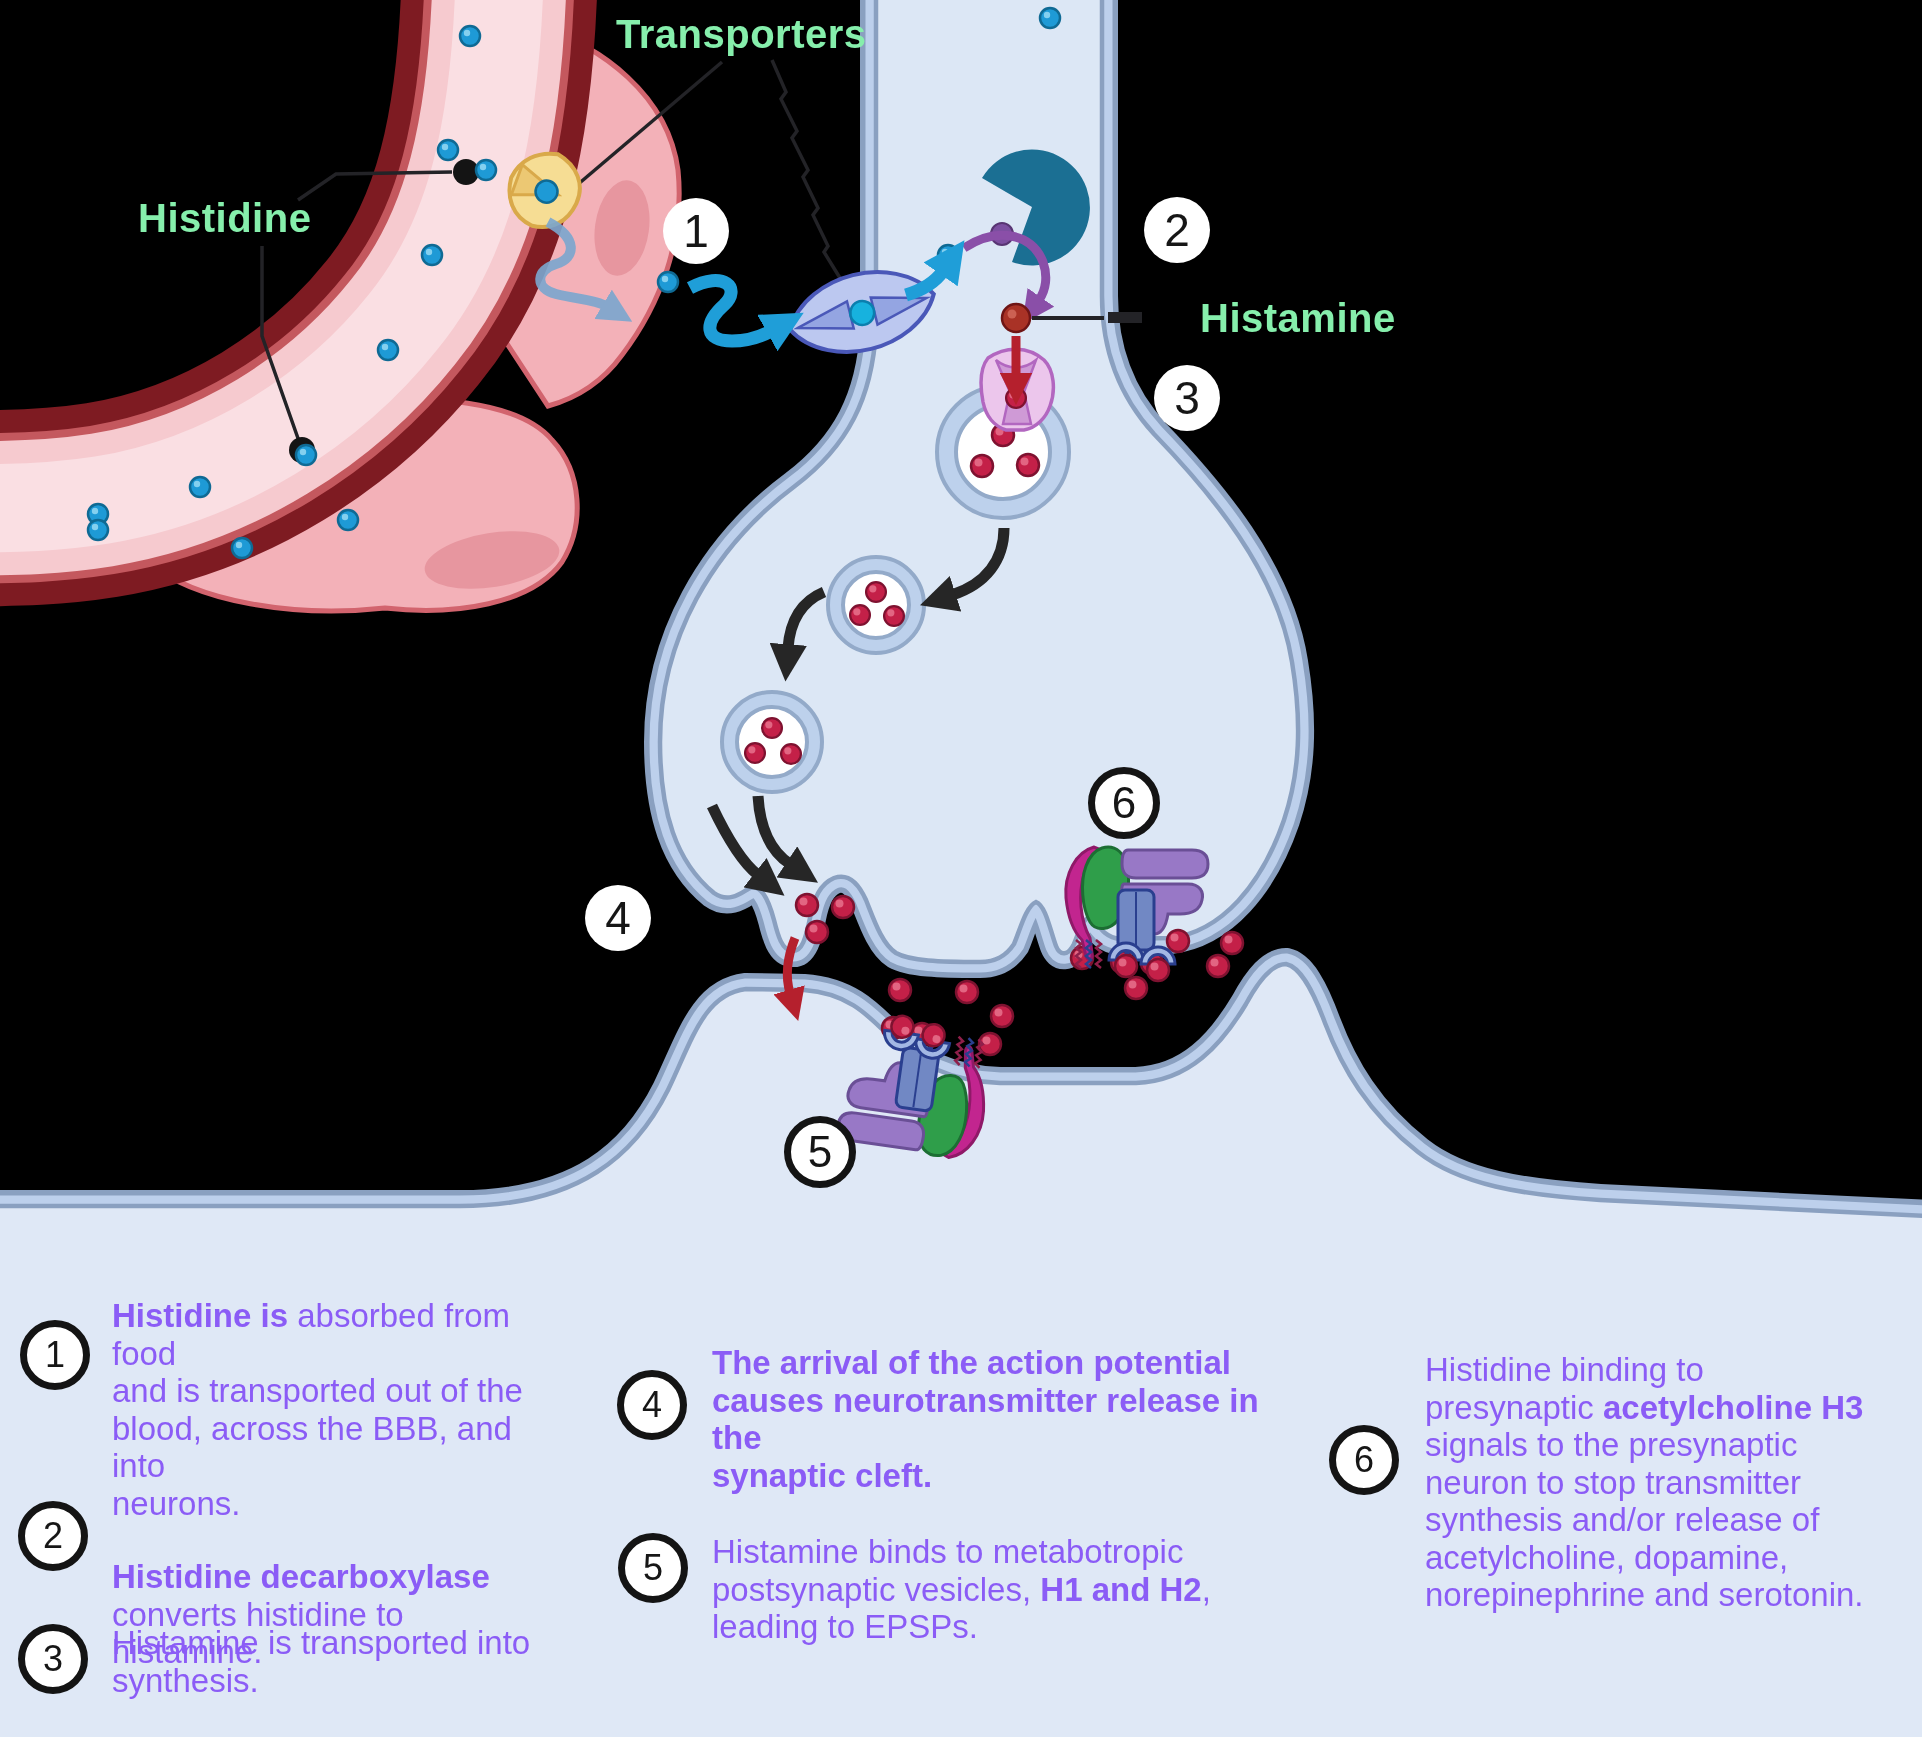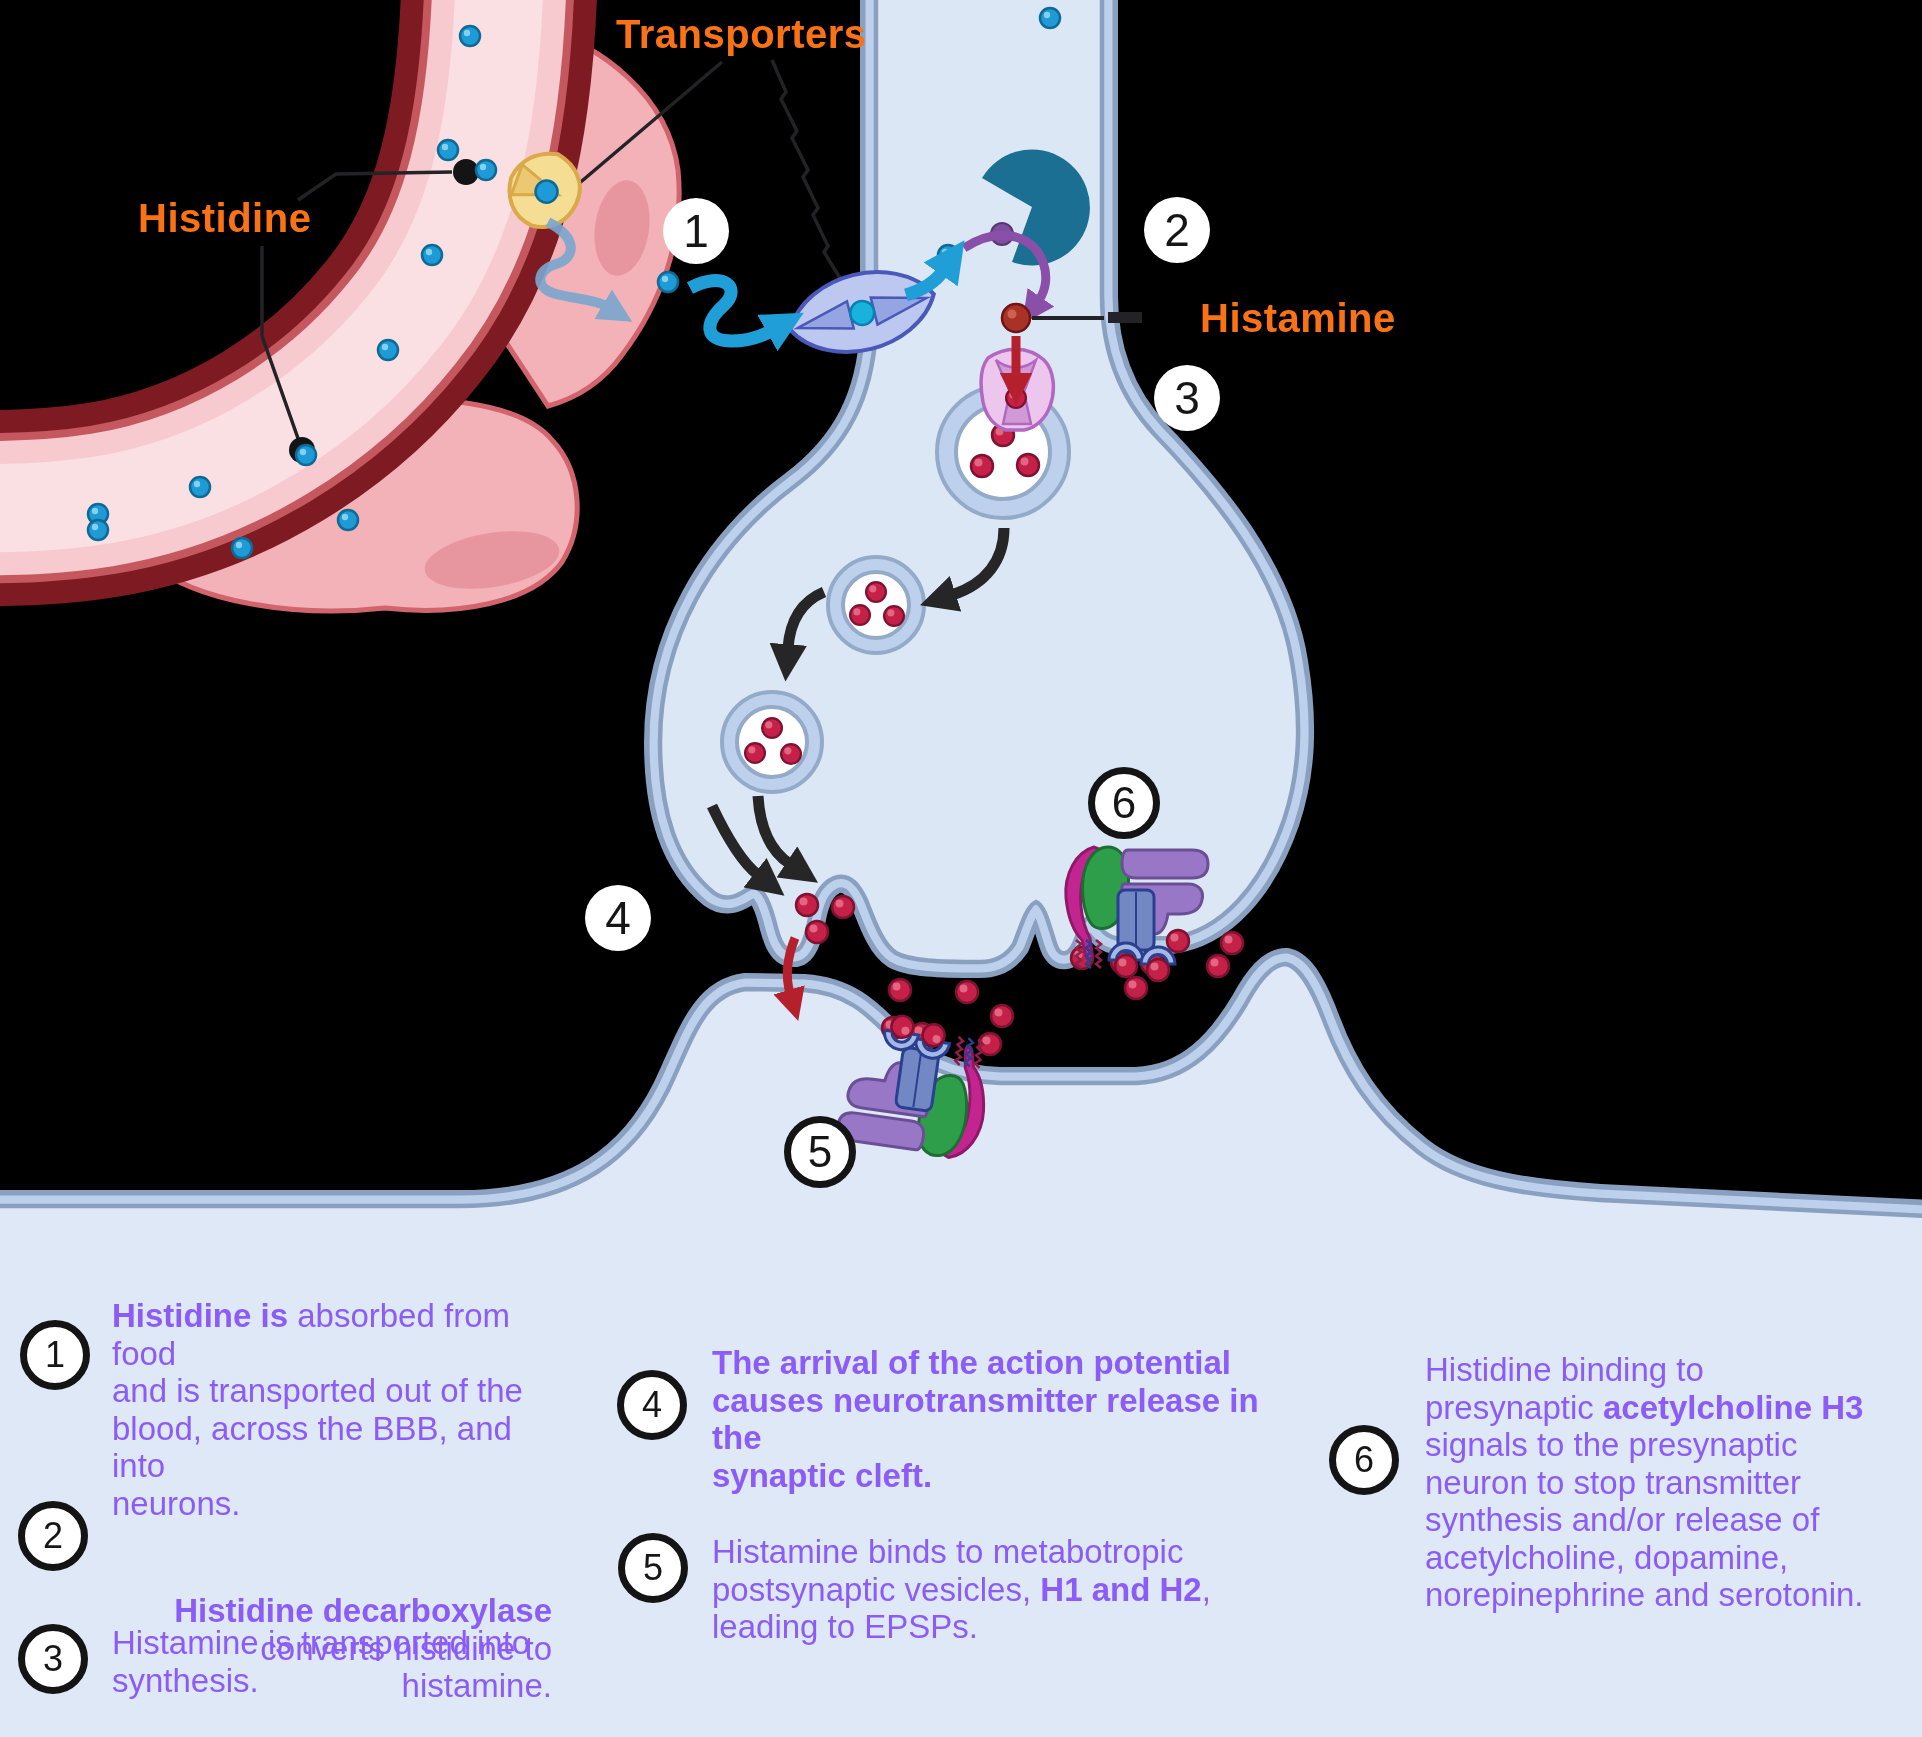--- a/index.html
+++ b/index.html
@@ -1,19 +1,19 @@
 <!DOCTYPE html>
 <html><head>
 <meta charset="utf-8">
 <style>
   html,body{margin:0;padding:0;background:#000;}
   .stage{position:relative;width:1922px;height:1737px;background:#000;overflow:hidden;
          font-family:"Liberation Sans",sans-serif;}
   .stage svg{position:absolute;left:0;top:0;}
-  .dlabel{position:absolute;color:#f97316;font-size:40px;font-weight:700;letter-spacing:.5px;white-space:nowrap;}
+  .dlabel{position:absolute;color:#86efac;font-size:40px;font-weight:700;letter-spacing:.5px;white-space:nowrap;}
   .stepc{position:absolute;background:#fff;border-radius:50%;display:flex;align-items:center;justify-content:center;
          color:#161616;font-weight:400;}
   .stepc.ringed{border:7px solid #141414;}
   .lc{position:absolute;width:56px;height:56px;border:7px solid #141414;background:#fff;border-radius:50%;
       display:flex;align-items:center;justify-content:center;font-size:36px;color:#161616;}
   .ltext{position:absolute;color:#8b5cf6;font-size:33px;line-height:37.5px;white-space:pre-line;}
   .ltext .b{font-weight:700;}
 </style>
 </head>
 <body>
@@ -228,21 +228,21 @@
 <div class="stepc ringed" style="left:1088px;top:767px;width:58px;height:58px;font-size:44px;">6</div>
 
 <div>
   <div class="lc" style="left:20px;top:1320px;">1</div>
   <div class="ltext" style="left:112px;top:1297px;width:420px;"><span class="b">Histidine is </span><span>absorbed from food
 and is transported out of the
 blood, across the BBB, and into
 neurons.</span></div>
 
   <div class="lc" style="left:18px;top:1501px;">2</div>
-  <div class="ltext" style="left:112px;top:1592px;width:440px;text-align:right;"><span class="b">Histidine decarboxylase</span><span>
+  <div class="ltext" style="left:112px;top:1558px;width:440px;"><span class="b">Histidine decarboxylase</span><span>
 converts histidine to histamine.</span></div>
 
   <div class="lc" style="left:18px;top:1624px;">3</div>
   <div class="ltext" style="left:112px;top:1624px;width:440px;"><span>Histamine is transported into
 synthesis.</span></div>
 
   <div class="lc" style="left:617px;top:1370px;">4</div>
   <div class="ltext" style="left:712px;top:1344px;width:600px;font-weight:bold;"><span>The arrival of the action potential
 causes neurotransmitter release in the
 synaptic cleft.</span></div>

